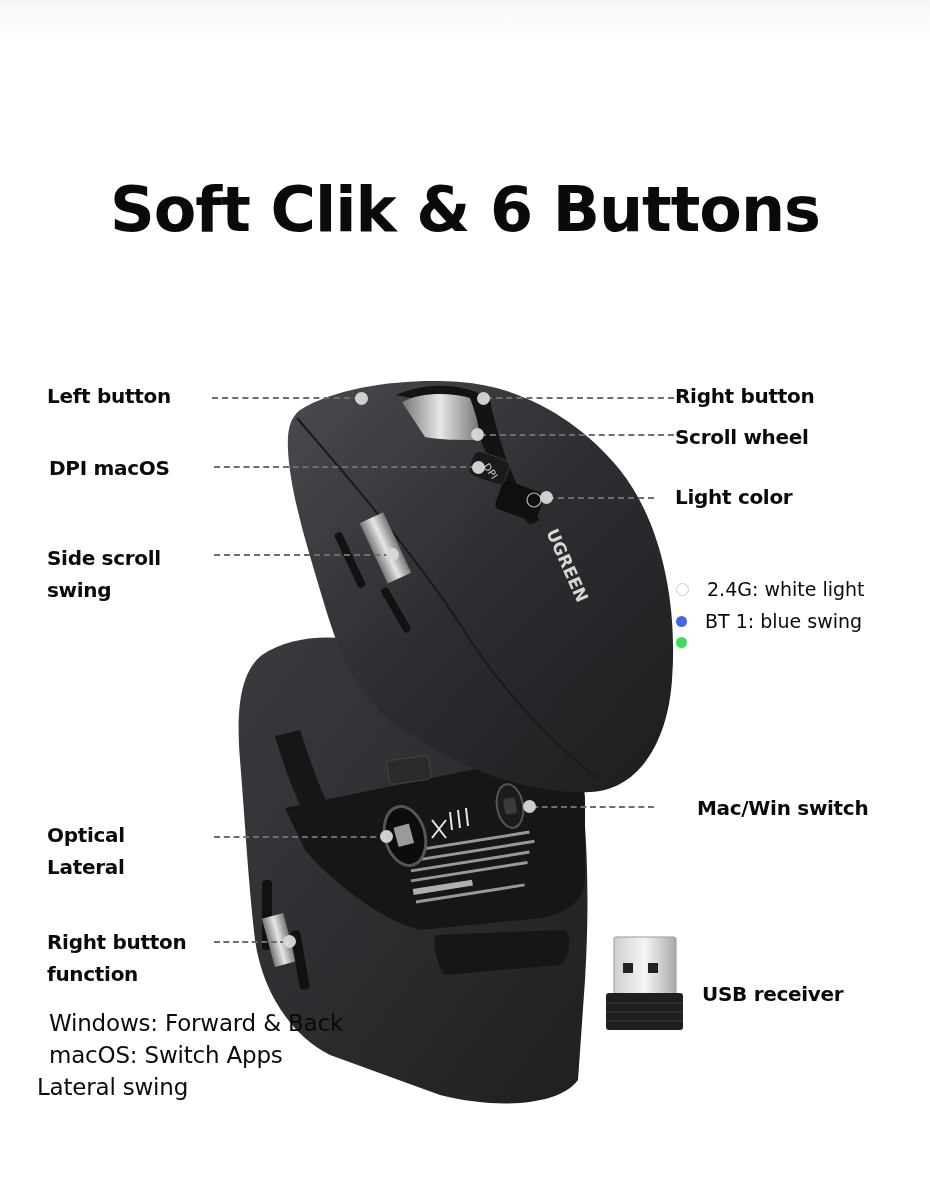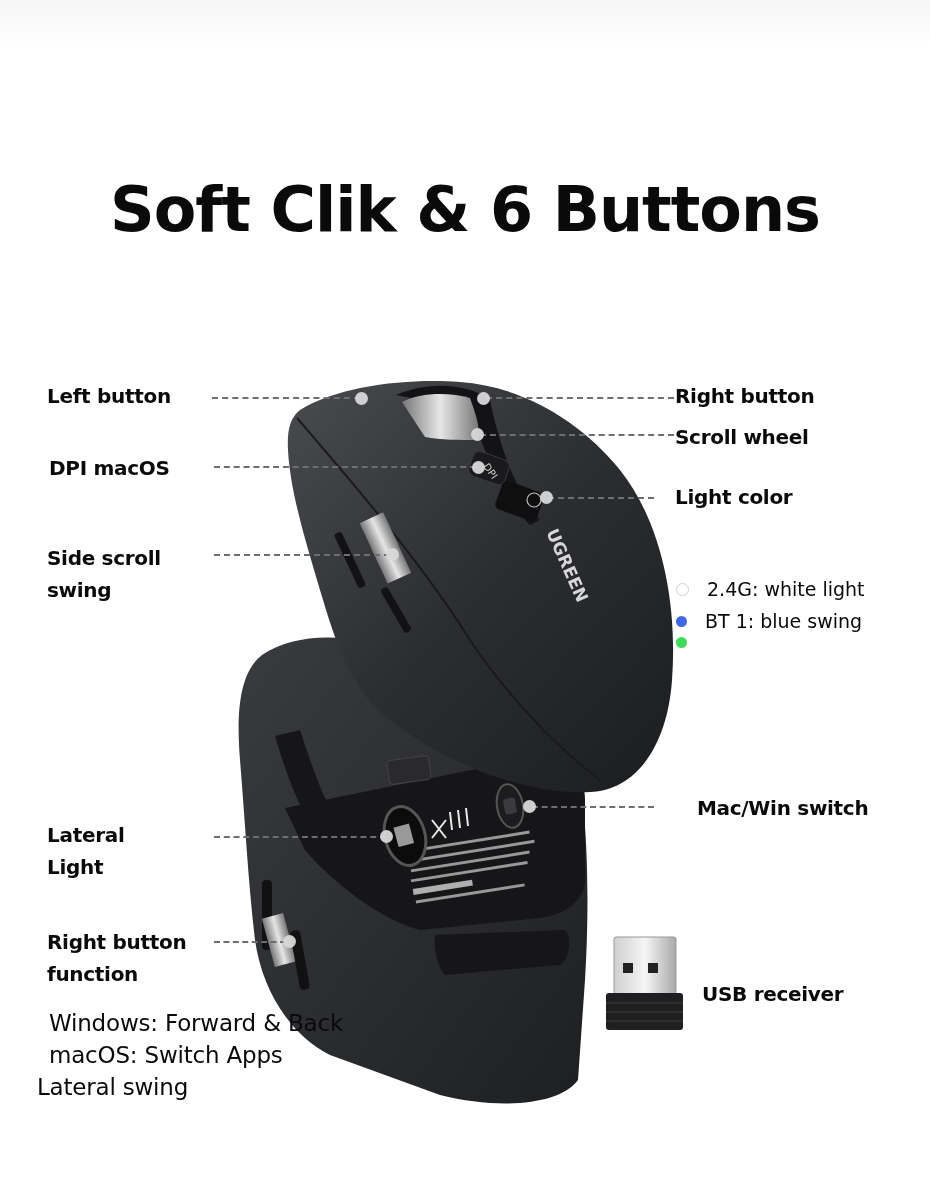--- a/index.html
+++ b/index.html
@@ -152,22 +152,22 @@
 <div class="dot" style="left:540px; top:491px;"></div>
 <div class="dot" style="left:386px; top:548px;"></div>
 <div class="dot" style="left:523px; top:800px;"></div>
 <div class="dot" style="left:380px; top:830px;"></div>
 <div class="dot" style="left:283px; top:935px;"></div>
 
 <div class="label" style="left:47px; top:380px;">Left button</div>
 <div class="label" style="left:49px; top:452px;">DPI macOS</div>
 <div class="label" style="left:47px; top:542px;text-align:center;">Side scroll</div>
 <div class="label" style="left:47px; top:574px;">swing</div>
-<div class="label" style="left:47px; top:819px;">Lateral</div>
-<div class="label" style="left:47px; top:851px;">Light</div>
+<div class="label" style="left:47px; top:819px;">Optical</div>
+<div class="label" style="left:47px; top:851px;">Lateral</div>
 <div class="label" style="left:47px; top:926px;">Right button</div>
 <div class="label" style="left:47px; top:958px;">function</div>
 
 <div class="sub" style="left:49px; top:1007px;">Windows: Forward &amp; Back</div>
 <div class="sub" style="left:49px; top:1039px;">macOS: Switch Apps</div>
 <div class="sub" style="left:37px; top:1071px;">Lateral swing</div>
 
 <div class="label" style="left:675px; top:380px;">Right button</div>
 <div class="label" style="left:675px; top:421px;">Scroll wheel</div>
 <div class="label" style="left:675px; top:481px;">Light color</div>

